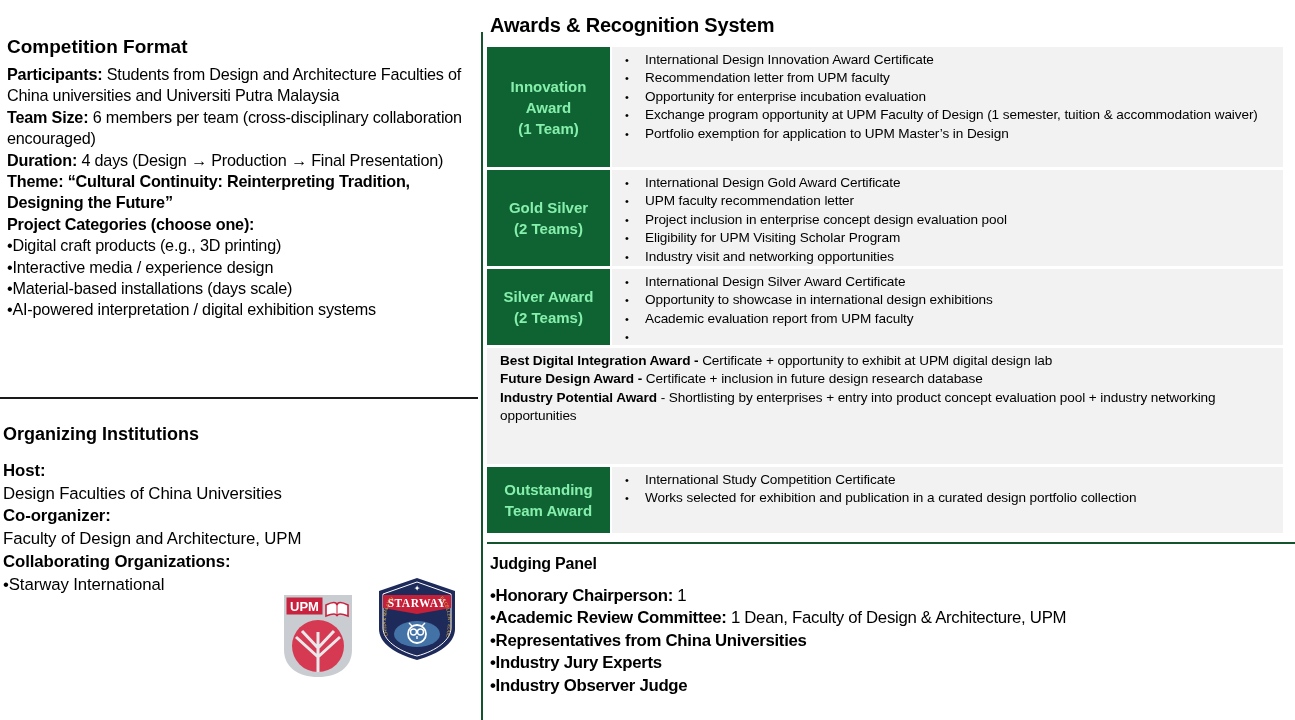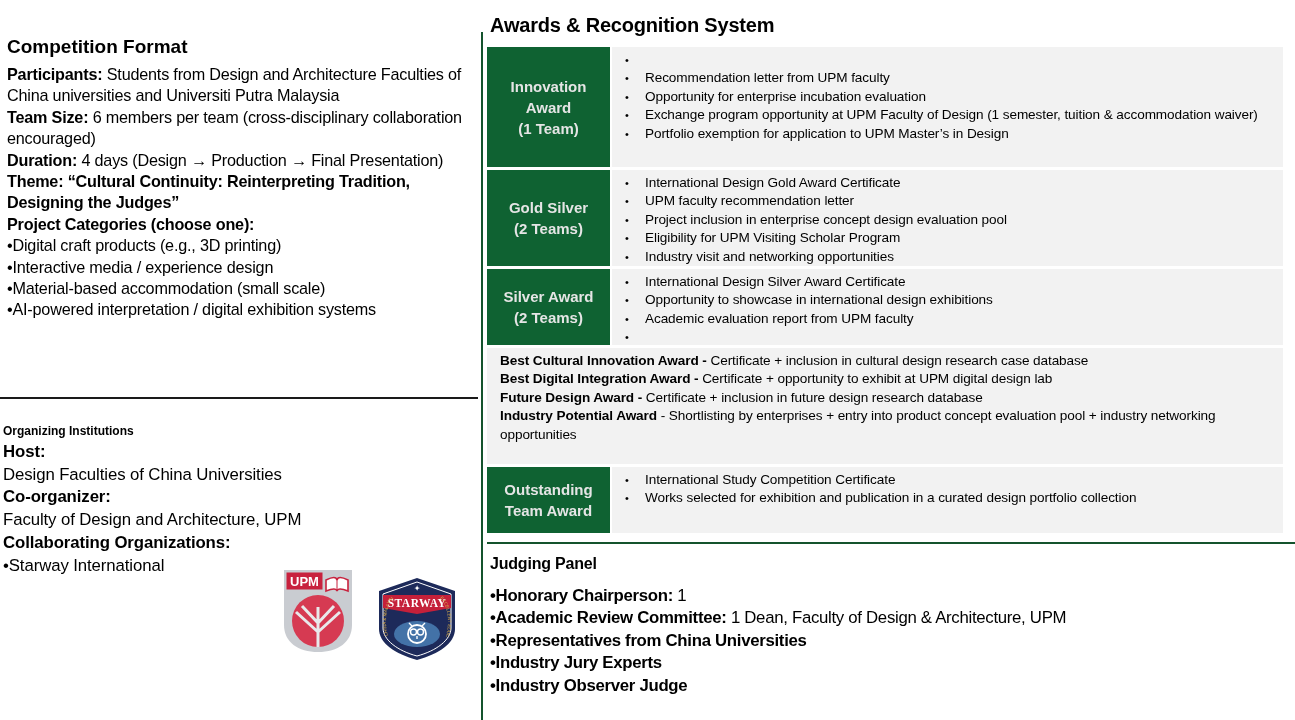--- a/index.html
+++ b/index.html
@@ -15,36 +15,36 @@
   .bold{font-weight:bold}
 
   
   #competition{left:7px;top:36px;width:474px}
   #competition .sec-title{font-size:19px;font-weight:bold;margin-bottom:6px}
   .para{font-size:16.2px;line-height:21.4px;letter-spacing:-0.2px}
 
   #hr-left{left:0;top:397px;width:478px;height:2px;background:#1a1a1a}
 
   #organizing{left:3px;top:424px;width:350px}
-  #organizing .sec-title{font-size:12px;font-weight:bold;margin-bottom:3px}
+  #organizing .sec-title{font-size:18px;font-weight:bold;margin-bottom:15px}
   #organizing .para{font-size:16.8px;line-height:22.7px;letter-spacing:-0.1px}
 
-  #upm-logo-box{left:283px;top:569px}
+  #upm-logo-box{left:283px;top:594px}
   #starway-logo-box{left:374px;top:576px}
 
   
   #vline{left:481px;top:32px;width:2px;height:688px;background:var(--line-green)}
 
   
   #awards-title{left:490px;top:14px;font-size:20px;font-weight:bold;letter-spacing:-0.2px}
   #awards-table{left:487px;top:47px;width:796px}
   .trow{display:flex;margin-bottom:3px;overflow:hidden}
   .trow.r1{height:120px}.trow.r2{height:96px}.trow.r3{height:76px}
   .trow.r4{height:116px}.trow.r5{height:66px}
-  .tlabel{width:123px;flex:none;margin-right:2px;background:var(--green);color:#e5e5e5;
+  .tlabel{width:123px;flex:none;margin-right:2px;background:var(--green);color:#86efac;
     font-weight:bold;font-size:15px;line-height:21px;display:flex;flex-direction:column;
     justify-content:center;align-items:center;text-align:center}
   .tcontent{flex:1;background:var(--gray);padding:4px 10px 2px 13px;
     font-size:13.6px;line-height:18.4px;letter-spacing:-0.1px;overflow:hidden}
   .bullet-line{display:flex}
   .bullet-line .marker{width:20px;flex:none;font-size:11px}
   .sline{min-height:0}
 
   
   #hr-green{left:487px;top:542px;width:808px;height:2px;background:var(--line-green)}
@@ -54,25 +54,25 @@
 </style>
 </head>
 <body>
 
 <section class="abs" id="competition">
   <div class="sec-title">Competition Format</div>
   <div>
       <div class="para"><span class="bold">Participants:</span><span> Students from Design and Architecture Faculties of China universities and Universiti Putra Malaysia</span></div>
       <div class="para"><span class="bold">Team Size:</span><span> 6 members per team (cross-disciplinary collaboration encouraged)</span></div>
       <div class="para"><span class="bold">Duration:</span><span> 4 days (Design → Production → Final Presentation)</span></div>
-      <div class="para"><span class="bold">Theme: “Cultural Continuity: Reinterpreting Tradition, Designing the Judges”</span></div>
+      <div class="para"><span class="bold">Theme: “Cultural Continuity: Reinterpreting Tradition, Designing the Future”</span></div>
       <div class="para"><span class="bold">Project Categories (choose one):</span></div>
       <div class="para"><span>•Digital craft products (e.g., 3D printing)</span></div>
       <div class="para"><span>•Interactive media / experience design</span></div>
-      <div class="para"><span>•Material-based accommodation (small scale)</span></div>
+      <div class="para"><span>•Material-based installations (days scale)</span></div>
       <div class="para"><span>•AI-powered interpretation / digital exhibition systems</span></div>
     </div>
 </section>
 
 <div class="abs" id="hr-left"></div>
 
 <section class="abs" id="organizing">
   <div class="sec-title">Organizing Institutions</div>
   <div>
       <div class="para"><span class="bold">Host:</span></div>
@@ -128,20 +128,21 @@
 <div class="abs" id="awards-table">
     <div class="trow r1">
       <div class="tlabel">
         <div>Innovation</div>
         <div>Award</div>
         <div>(1 Team)</div>
       </div>
       <div class="tcontent">
         <div class="bullet-line">
           <span class="marker">•</span>
+          <span>International Design Innovation Award Certificate</span>
         </div>
         <div class="bullet-line">
           <span class="marker">•</span>
           <span>Recommendation letter from UPM faculty</span>
         </div>
         <div class="bullet-line">
           <span class="marker">•</span>
           <span>Opportunity for enterprise incubation evaluation</span>
         </div>
         <div class="bullet-line">
@@ -200,21 +201,20 @@
           <span class="marker">•</span>
           <span>Academic evaluation report from UPM faculty</span>
         </div>
         <div class="bullet-line">
           <span class="marker">•</span>
         </div>
       </div>
     </div>
     <div class="trow r4">
       <div class="tcontent">
-        <div class="sline"><span class="bold">Best Cultural Innovation Award -</span><span> Certificate + inclusion in cultural design research case database</span></div>
         <div class="sline"><span class="bold">Best Digital Integration Award -</span><span> Certificate + opportunity to exhibit at UPM digital design lab</span></div>
         <div class="sline"><span class="bold">Future Design Award -</span><span> Certificate + inclusion in future design research database</span></div>
         <div class="sline"><span class="bold">Industry Potential Award</span><span> - Shortlisting by enterprises + entry into product concept evaluation pool + industry networking opportunities</span></div>
       </div>
     </div>
     <div class="trow r5">
       <div class="tlabel">
         <div>Outstanding</div>
         <div>Team Award</div>
       </div>

